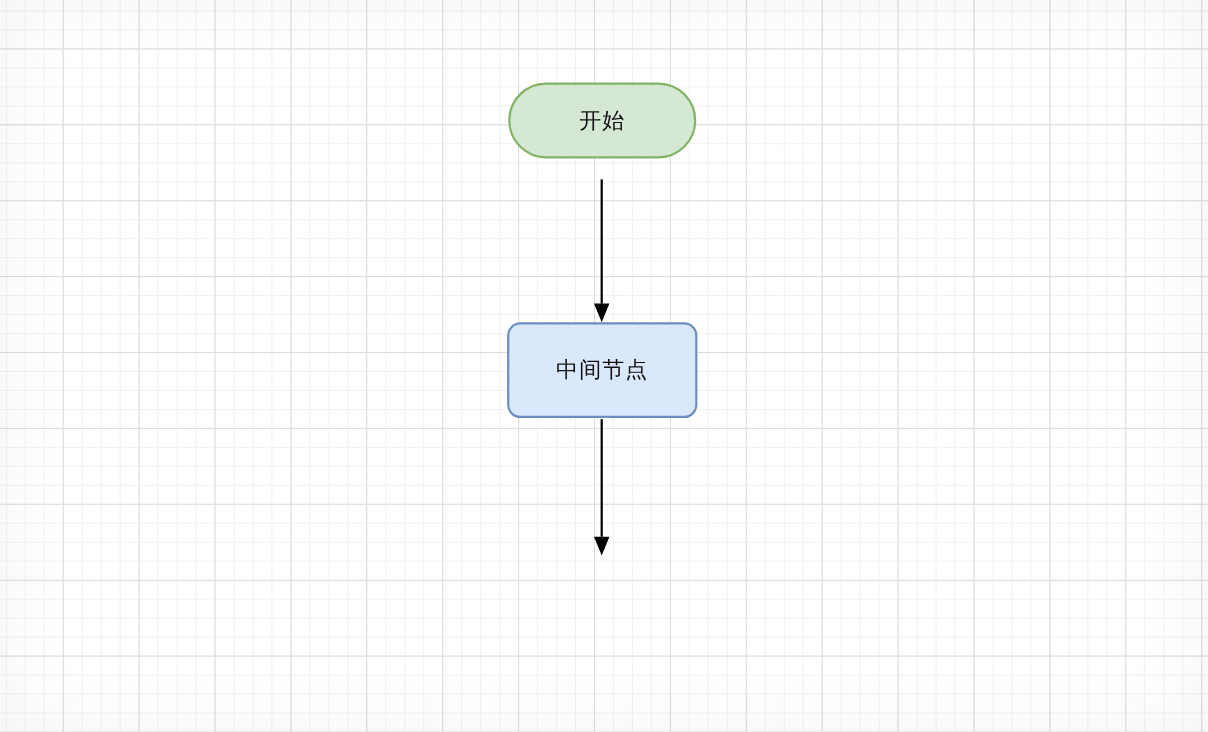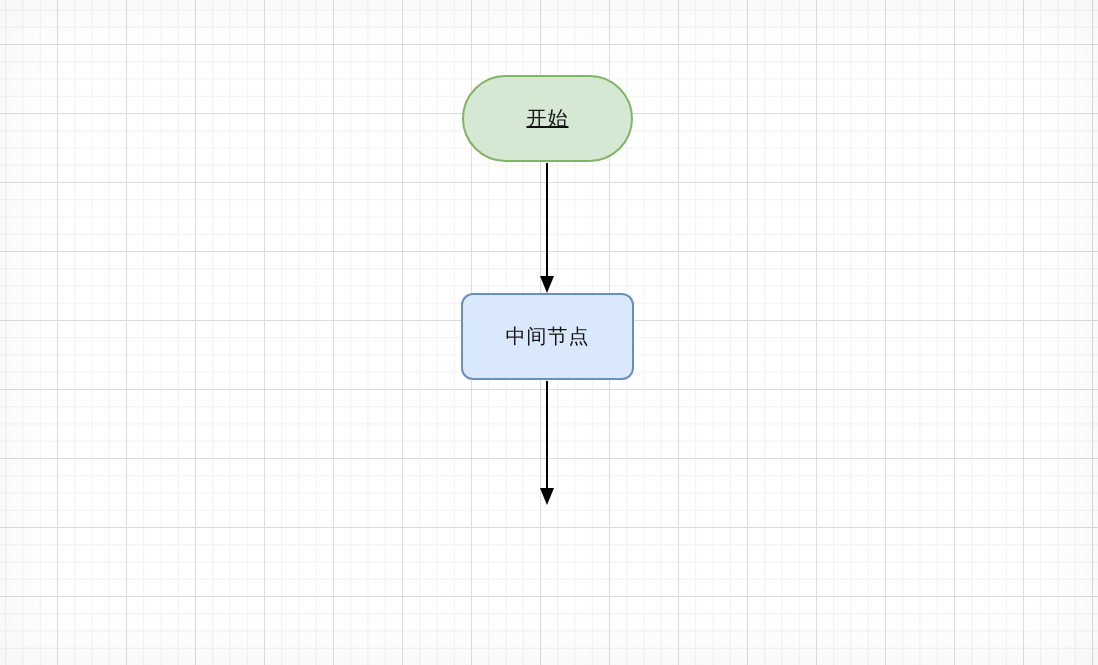--- a/index.html
+++ b/index.html
@@ -23,21 +23,21 @@
   .node {
     position: absolute;
     display: flex; align-items: center; justify-content: center;
     box-sizing: border-box;
     border: 2px solid;
     font-size: 20px; letter-spacing: 1px;
     color: var(--text-color, #111111);
   }
   .node.green { background: var(--node-green-fill, #d5e8d4); border-color: var(--node-green-border, #82b366); }
   .node.blue  { background: var(--node-blue-fill, #dae8fc);  border-color: var(--node-blue-border, #6c8ebf); }
-  #node-start  { left: 462px; top: 75px;  width: 171px; height: 87px; border-radius: 44px; text-decoration: underline; }
+  #node-start  { left: 462px; top: 75px;  width: 171px; height: 69px; border-radius: 44px; }
   #node-middle { left: 461px; top: 293px; width: 173px; height: 87px; border-radius: 12px; }
   #node-end    { left: 462px; top: 505px; width: 172px; height: 88px; border-radius: 44px; }
   .edge { position: absolute; left: 0; top: 0; }
   .edge-line {
     position: absolute; width: 2px;
     background: var(--edge-color, #000000);
   }
   .arrow-head {
     position: absolute; width: 0; height: 0;
     border-left: 7px solid transparent;

